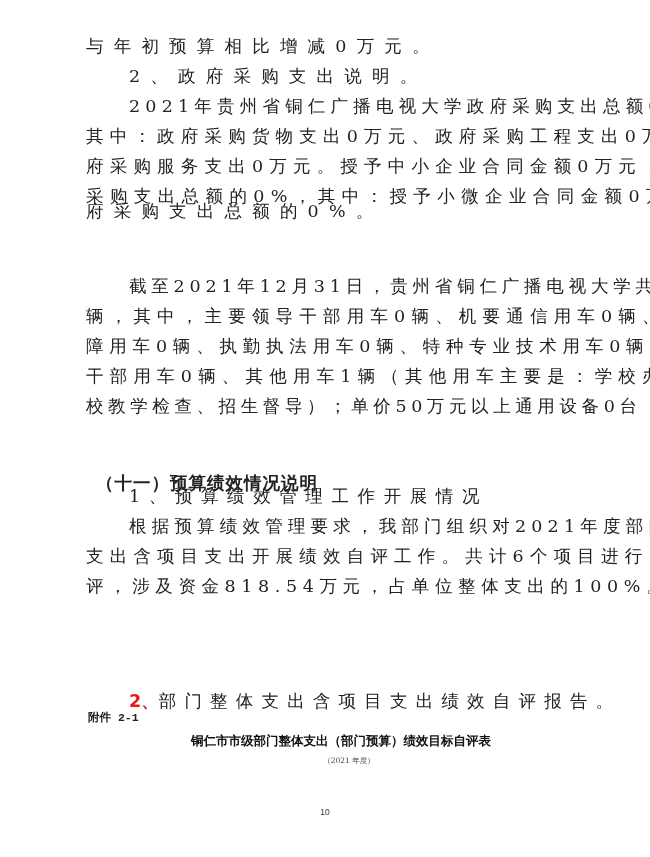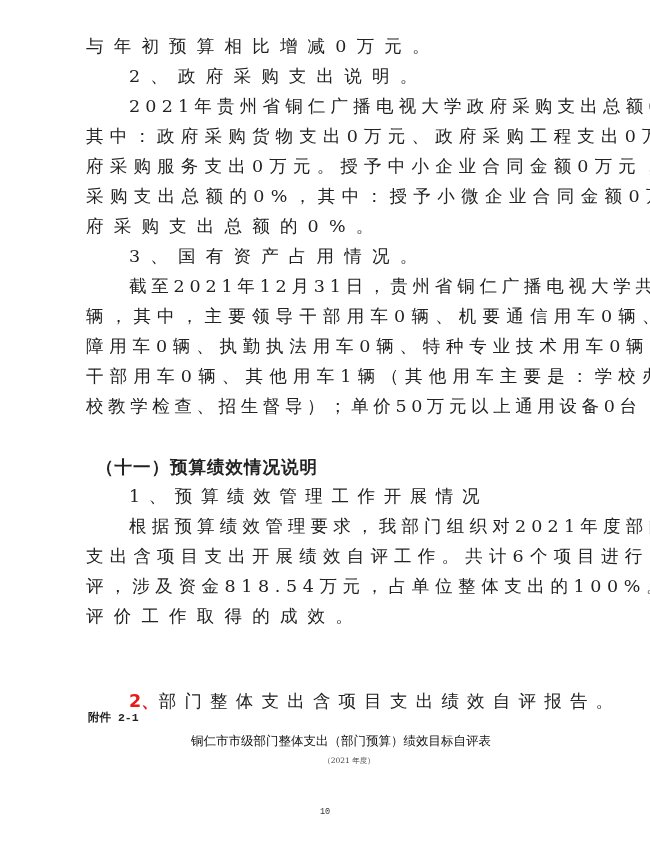--- a/index.html
+++ b/index.html
@@ -8,50 +8,48 @@
   .page { position: absolute; left: 0; top: 0; width: 650px; height: 857px; border-radius: 32px; }
   .line { position: absolute; left: 86px; width: 478px; font-size: 17.5px; line-height: 22px;
           letter-spacing: 10.2px; white-space: nowrap; }
   .indent { left: 121px; width: 443px; margin-left: 8px; }
   .heading { font-family: "DejaVu Sans", "Liberation Sans", sans-serif; font-weight: bold;
              letter-spacing: 1px; font-size: 17.5px; left: 96px; }
   .red-num { color: #e8191b; font-weight: bold; font-family: "DejaVu Sans", "Liberation Sans", sans-serif; letter-spacing: 0; }
   .annex { position: absolute; left: 88px; top: 710px; font-family: Liberation Mono, monospace;
            font-weight: bold; font-size: 11.5px; color: #222; }
   .table-title { position: absolute; left: 0; width: 650px; top: 733px; text-align: center; padding-left: 32px; box-sizing: border-box;
-                 font-family: "DejaVu Sans", "Liberation Sans", sans-serif; font-weight: normal; font-size: 12.5px; color: #111; }
+                 font-family: "DejaVu Sans", "Liberation Sans", sans-serif; font-weight: bold; font-size: 12.5px; color: #111; }
   .table-year { position: absolute; left: 0; width: 650px; top: 756px; text-align: center; padding-left: 48px; box-sizing: border-box;
                 font-size: 7.5px; color: #444; }
   .page-number { position: absolute; left: 0; width: 650px; top: 807px; text-align: center;
-                 font-family: Liberation Mono, monospace; font-size: 8.5px; color: #333; }
+                 font-family: Liberation Sans, sans-serif; font-size: 8.5px; color: #333; }
 </style>
 </head>
 <body>
 
 <div class="page">
   <div class="line" style="top:35px">与年初预算相比增减0万元。</div>
   <div class="line indent" style="top:65px">2、政府采购支出说明。</div>
   <div class="line indent" style="top:95px; letter-spacing:5.2px">2021年贵州省铜仁广播电视大学政府采购支出总额0万元，</div>
   <div class="line" style="top:125px; letter-spacing:6.2px">其中：政府采购货物支出0万元、政府采购工程支出0万元、政</div>
   <div class="line" style="top:155px; letter-spacing:6.2px">府采购服务支出0万元。授予中小企业合同金额0万元，占政府</div>
   <div class="line" style="top:185px; letter-spacing:6.4px">采购支出总额的0%，其中：授予小微企业合同金额0万元，占政</div>
-  <div class="line" style="top:215px">府采购支出总额的0%。</div>
-  <div class="line indent" style="top:245px">3、国有资产占用情况。</div>
+  <div class="line" style="top:200px">府采购支出总额的0%。</div>
   <div class="line indent" style="top:275px; letter-spacing:4.8px">截至2021年12月31日，贵州省铜仁广播电视大学共有车辆1</div>
   <div class="line" style="top:305px; letter-spacing:6.2px">辆，其中，主要领导干部用车0辆、机要通信用车0辆、应急保</div>
   <div class="line" style="top:335px; letter-spacing:5.8px">障用车0辆、执勤执法用车0辆、特种专业技术用车0辆、离退休</div>
   <div class="line" style="top:365px; letter-spacing:6.2px">干部用车0辆、其他用车1辆（其他用车主要是：学校办公、学</div>
   <div class="line" style="top:395px; letter-spacing:4.6px">校教学检查、招生督导）；单价50万元以上通用设备0台（套），</div>
 
-  <div class="line heading" style="top:456px">（十一）预算绩效情况说明</div>
+  <div class="line heading" style="top:472px">（十一）预算绩效情况说明</div>
   <div class="line indent" style="top:485px; letter-spacing:8.6px">1、预算绩效管理工作开展情况</div>
   <div class="line indent" style="top:515px; letter-spacing:5.2px">根据预算绩效管理要求，我部门组织对2021年度部门整体</div>
   <div class="line" style="top:545px; letter-spacing:6.2px">支出含项目支出开展绩效自评工作。共计6个项目进行了绩效自</div>
   <div class="line" style="top:575px; letter-spacing:5.6px">评，涉及资金818.54万元，占单位整体支出的100%。单位绩效</div>
-  <div class="line" style="top:605px">评价工作取得的成效。</div>
 
   <div class="line indent" style="top:690px; letter-spacing:8.2px">
     <span class="red-num">2、</span><span>部门整体支出含项目支出绩效自评报告。</span>
   </div>
 
   <div class="annex">附件 2-1</div>
   <div class="table-title">铜仁市市级部门整体支出（部门预算）绩效目标自评表</div>
   <div class="table-year">（2021 年度）</div>
   <div class="page-number">10</div>
 </div>

